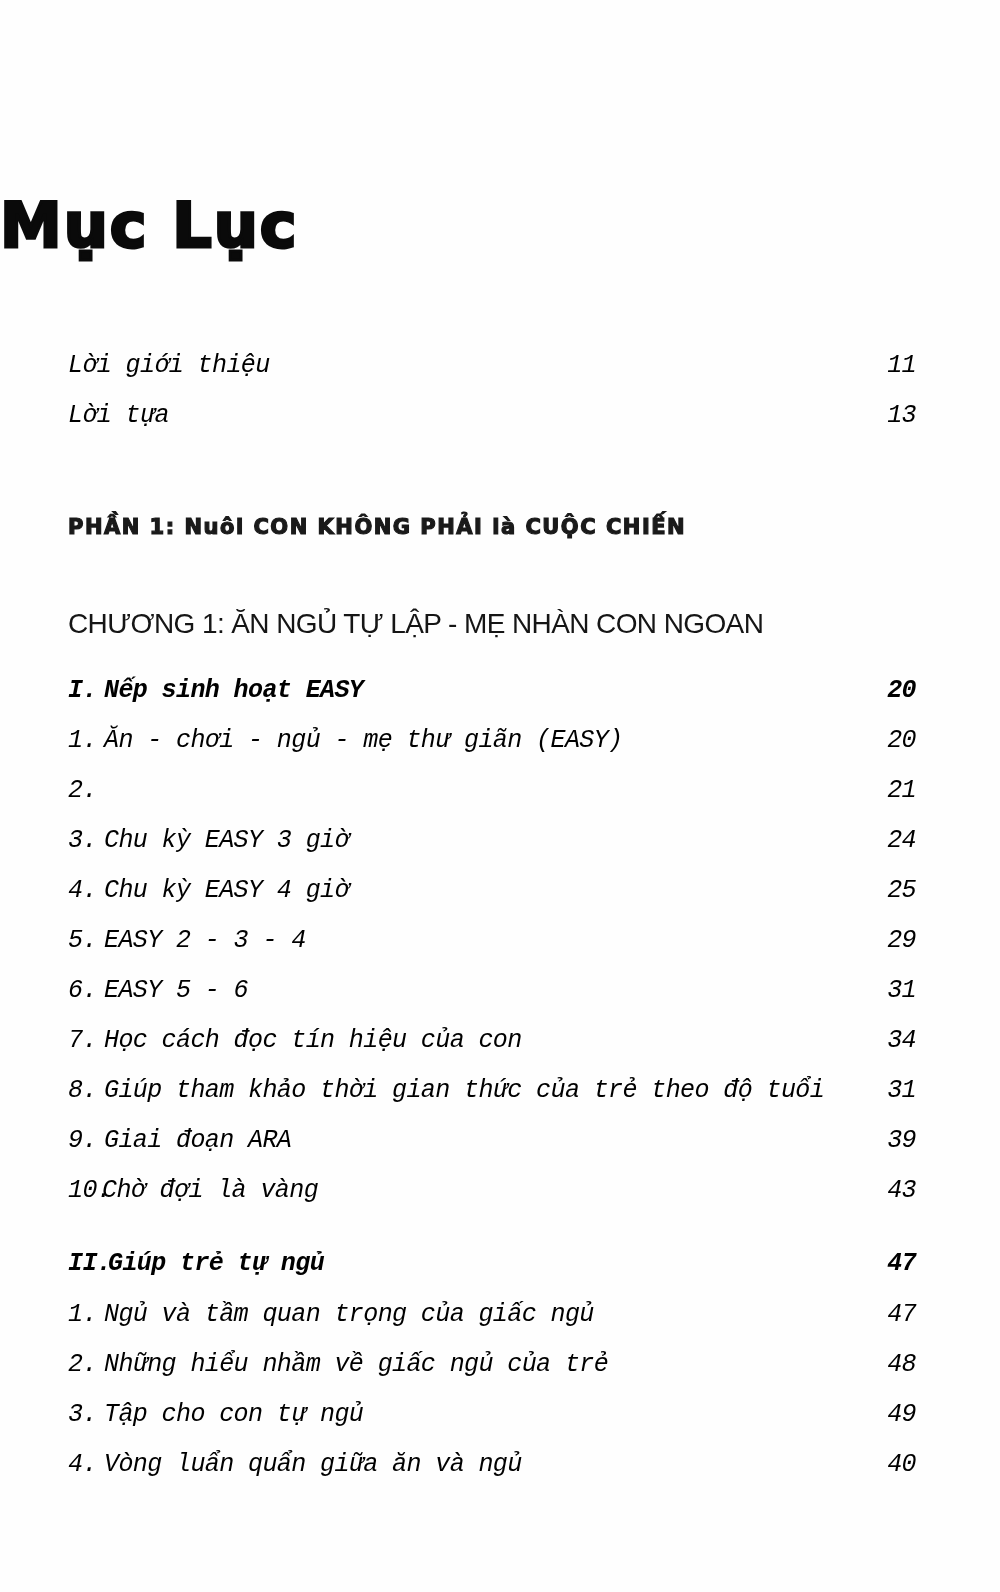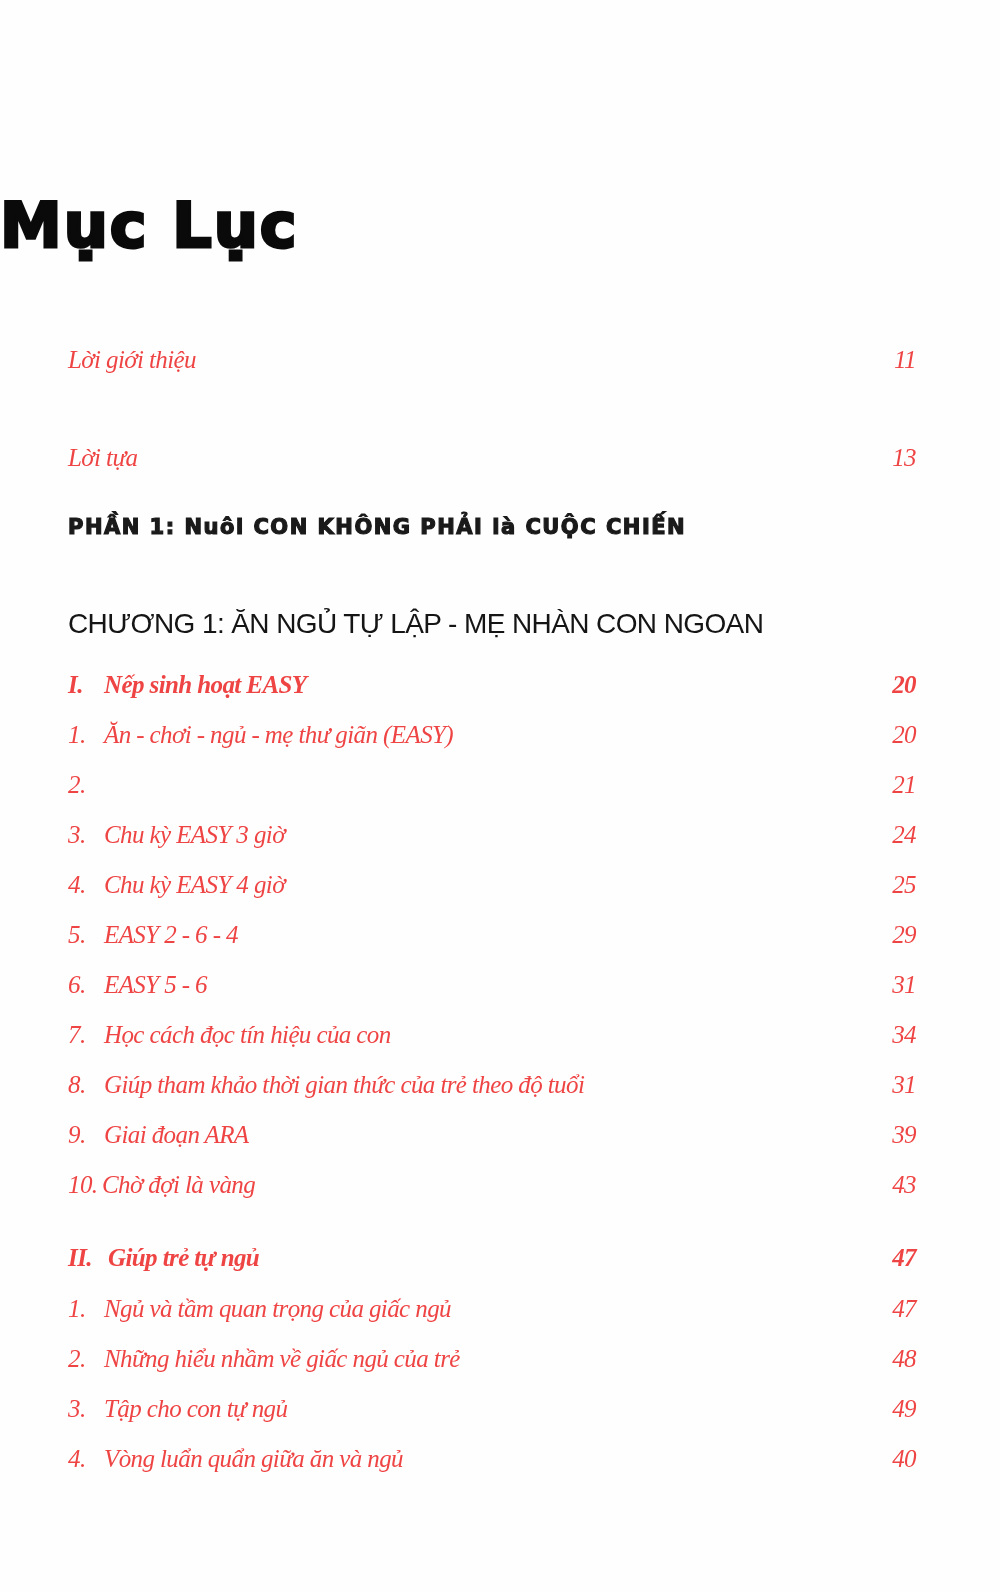--- a/index.html
+++ b/index.html
@@ -33,27 +33,27 @@
       color: #0a0a0a;
       -webkit-text-stroke: 3px #0a0a0a;
       line-height: 80px;
     }
     .row {
       position: absolute;
       left: 68px;
       width: 848px;
       height: 40px;
       display: flex;
-      align-items: center;
+      align-items: flex-end;
       justify-content: space-between;
-      font-family: Liberation Serif, serif;
+      font-family: Liberation Mono, monospace;
       font-style: italic;
       font-size: 25px;
       letter-spacing: -0.6px;
-      color: #ef4444;
+      color: #000000;
     }
     .row .label {
       display: flex;
       align-items: baseline;
       white-space: nowrap;
     }
     .row .num {
       display: inline-block;
       width: 36px;
     }
@@ -93,21 +93,21 @@
 <body>
 
 <div class="page">
 
   <div class="title">Mục Lục</div>
 
   <div class="row" style="top:340px;">
     <span class="label">Lời giới thiệu</span>
     <span class="page-num">11</span>
   </div>
-  <div class="row" style="top:390px;margin-top:48px;">
+  <div class="row" style="top:390px;">
     <span class="label">Lời tựa</span>
     <span class="page-num">13</span>
   </div>
 
   <div class="part-heading">PHẦN 1: Nuôi CON KHÔNG PHẢI là CUỘC CHIẾN</div>
 
   <div class="chapter-heading">CHƯƠNG 1: ĂN NGỦ TỰ LẬP - MẸ NHÀN CON NGOAN</div>
 
   <div class="row bold" style="top:665px;">
     <span class="label">
@@ -140,21 +140,21 @@
   <div class="row" style="top:865px;">
     <span class="label">
         <span class="num">4.</span>
         <span>Chu kỳ EASY 4 giờ</span>
       </span>
     <span class="page-num">25</span>
   </div>
   <div class="row" style="top:915px;">
     <span class="label">
         <span class="num">5.</span>
-        <span>EASY 2 - 6 - 4</span>
+        <span>EASY 2 - 3 - 4</span>
       </span>
     <span class="page-num">29</span>
   </div>
   <div class="row" style="top:965px;">
     <span class="label">
         <span class="num">6.</span>
         <span>EASY 5 - 6</span>
       </span>
     <span class="page-num">31</span>
   </div>

